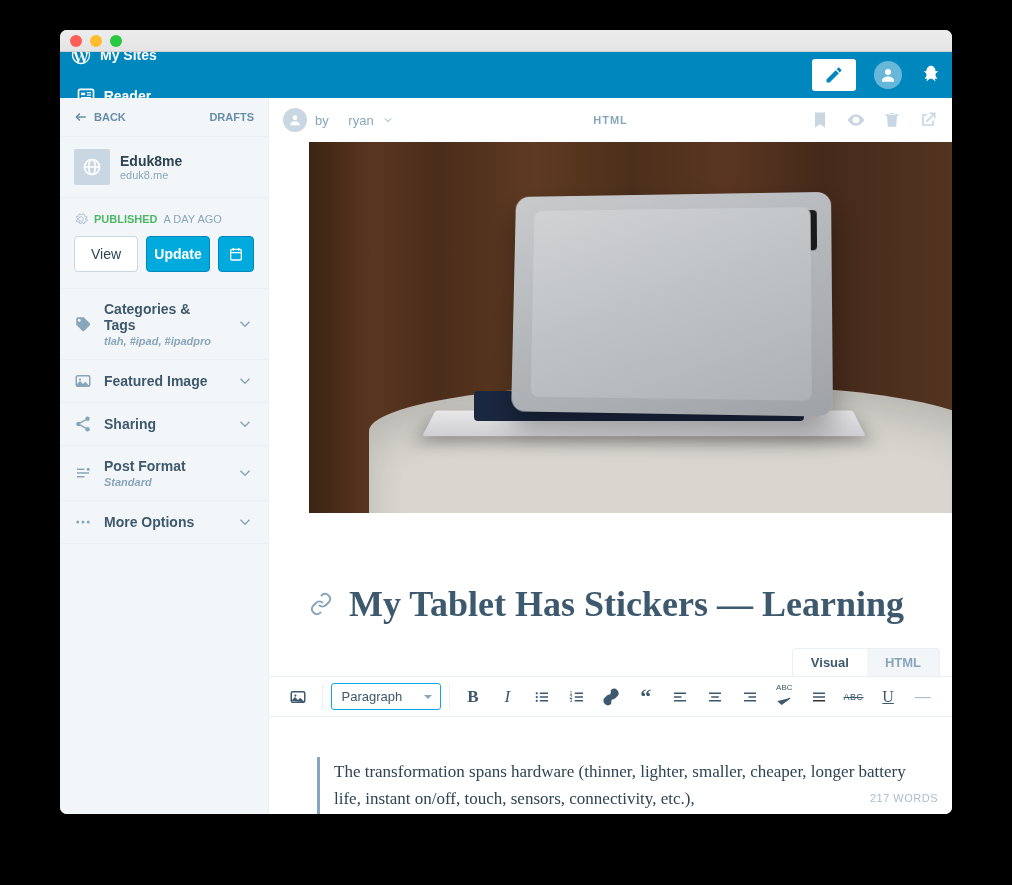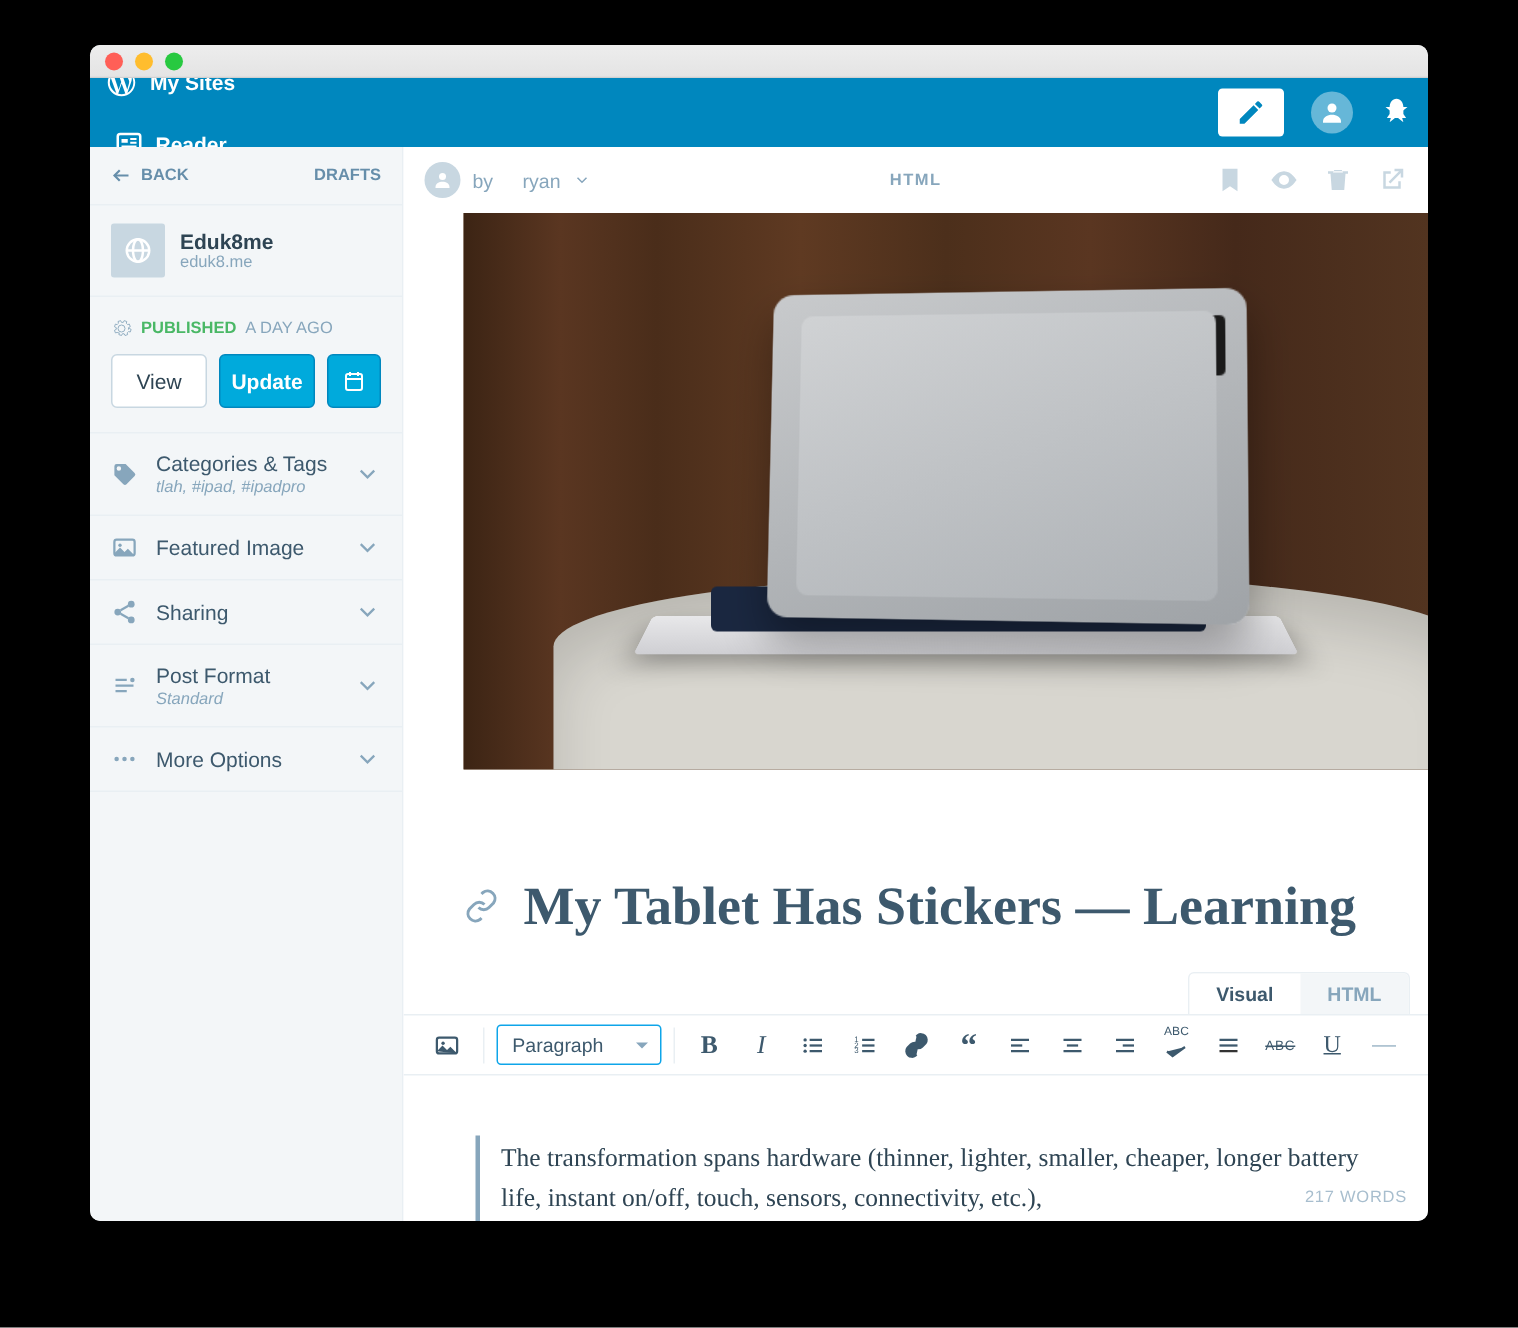--- a/index.html
+++ b/index.html
@@ -29,21 +29,21 @@
   .siteblock .sitename { font-weight:600; font-size:14px; color:#2e4453; }
   .siteblock .siteurl { font-size:11px; color:#87a6bc; }
   .status-row { padding: 14px 14px 10px; display:flex; align-items:center; gap:6px; color:#87a6bc; font-size:11px; font-weight:700; }
   .status-row .published { color:#4ab866; }
   .btnrow { display:flex; gap:8px; padding: 0 14px 16px; }
   .btn { border:1px solid #c8d7e1; background:#fff; color:#2e4453; font-size:14px; border-radius:4px; height:36px; display:flex; align-items:center; justify-content:center; flex:1; cursor:pointer; }
   .btn.primary { background:#00aadc; color:#fff; border-color:#0087be; font-weight:600; }
   .btn.iconbtn { flex:0 0 36px; background:#00aadc; border-color:#0087be; color:#fff; }
   .accordion { border-top:1px solid #e9eff3; }
   .acc-item { display:flex; align-items:center; padding:12px 14px; gap:12px; border-bottom:1px solid #e9eff3; cursor:pointer; }
-  .acc-item .label { flex:1; font-size:14px; color:#3d596d; }
+  .acc-item .label { flex:1; font-size:14px; color:#3d596d;font-weight:bold; }
   .acc-item .sub { display:block; font-size:11px; color:#87a6bc; font-style:italic; margin-top:2px;}
   .acc-item .chev { color:#87a6bc; }
   .acc-item svg, .acc-item .ic { color:#87a6bc; width:18px; height:18px; flex:0 0 18px; }
 
   
   .main { flex:1; background:#fff; display:flex; flex-direction:column; position:relative; overflow:hidden; }
   .postbar { height:48px; display:flex; align-items:center; padding:0 14px; border-bottom:0px solid #e9eff3; color:#87a6bc; font-size:13px; }
   .postbar .author { display:flex; align-items:center; gap:8px; }
   .postbar .author .av { width:24px; height:24px; background:#c8d7e1; border-radius:50%; display:flex;align-items:center;justify-content:center; }
   .postbar .type { position:absolute; left:50%; transform:translateX(-50%); letter-spacing:1px; font-size:11px; font-weight:700; }

